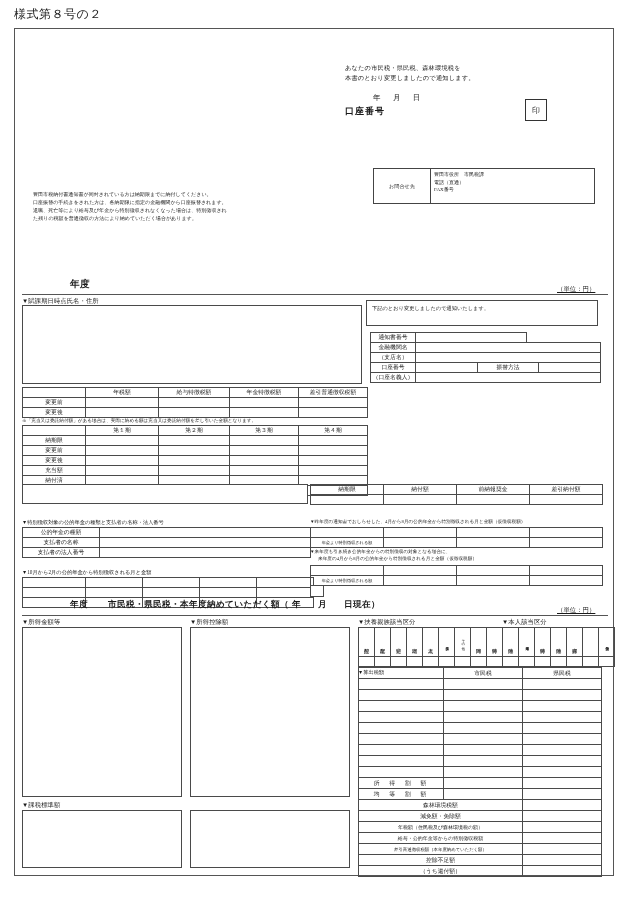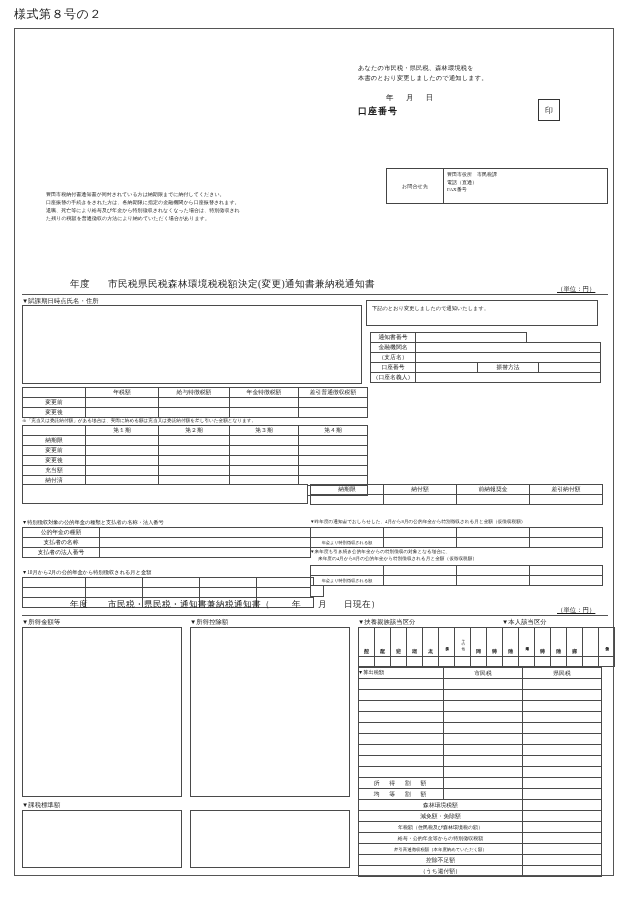--- a/index.html
+++ b/index.html
@@ -11,21 +11,21 @@
   }
   .page{position:relative;width:630px;height:903px;}
   .form-no{position:absolute;left:14px;top:6px;font-size:12px;letter-spacing:.5px;}
   .outer{
     position:absolute;left:14px;top:28px;width:600px;height:848px;
     border:1px solid #555;box-sizing:border-box;
   }
   .inner{position:absolute;left:7px;top:6px;width:586px;height:836px;}
 
   
-  .hdr{position:absolute;left:16px;top:0;width:586px;height:200px;}
+  .hdr{position:absolute;left:3px;top:0;width:586px;height:200px;}
   .hdr-note{position:absolute;left:320px;top:28px;font-size:6.2px;line-height:1.65;letter-spacing:.2px;}
   .hdr-date{position:absolute;left:348px;top:58px;font-size:7.5px;letter-spacing:.5px;}
   .hdr-date span{display:inline-block;}
   .hdr-mayor{position:absolute;left:320px;top:70px;font-size:9px;font-weight:bold;letter-spacing:1px;}
   .seal{
     position:absolute;left:500px;top:64px;width:20px;height:20px;
     border:1px solid #333;display:flex;align-items:center;justify-content:center;
     font-size:8px;color:#333;
   }
   .contact{
@@ -38,21 +38,21 @@
   }
   .contact-body{flex:1;padding:2px 3px;font-size:5px;line-height:1.5;}
   .notice{
     position:absolute;left:8px;top:156px;width:310px;
     font-size:5px;line-height:1.62;letter-spacing:.05px;
   }
   .notice div{white-space:nowrap;}
 
   
   .sec-title{
-    position:absolute;font-size:9.6px;letter-spacing:.4px;font-weight:normal;
+    position:absolute;font-size:9.6px;letter-spacing:.4px;font-weight:bold;
   }
   .unit{position:absolute;font-size:6.4px;text-decoration:underline;}
   .lbl{position:absolute;font-size:6.3px;letter-spacing:.1px;white-space:nowrap;}
   .rule{position:absolute;height:1px;background:#555;}
 
   
   table.g{border-collapse:collapse;position:absolute;table-layout:fixed;}
   table.g td{
     border:1px solid #4a4a4a;font-size:5.6px;text-align:center;
     padding:0;height:9px;line-height:9px;overflow:hidden;white-space:nowrap;
@@ -106,21 +106,20 @@
 
         <div class="notice">
           <div>豊田市税納付書通知書が同封されている方は納期限までに納付してください。</div>
           <div>口座振替の手続きをされた方は、各納期限に指定の金融機関から口座振替されます。</div>
           <div>退職、死亡等により給与及び年金から特別徴収されなくなった場合は、特別徴収され</div>
           <div>た残りの税額を普通徴収の方法により納めていただく場合があります。</div>
         </div>
       </div>
 
       <div class="sec-title" style="left:48px;top:243px;">年度</div>
-      <div class="sec-title" style="left:86px;top:243px;">市民税県民税森林環境税税額決定(変更)通知書兼納税通知書</div>
       <div class="unit" style="left:535px;top:250px;">（単位：円）</div>
       <div class="rule" style="left:0px;top:259px;width:586px;"></div>
 
       <div class="lbl" style="left:0px;top:262px;">▼賦課期日時点氏名・住所</div>
 
       <div class="boxed" style="left:344px;top:265px;width:232px;height:26px;"></div>
       <div class="boxnote" style="left:350px;top:270px;">下記のとおり変更しましたので通知いたします。</div>
 
       <table class="g" style="left:348px;top:297px;width:228px;">
         <tbody>
@@ -336,21 +335,21 @@
           <td class="h" style="font-size:4.2px;">年金より特別徴収される額</td>
           <td></td>
           <td></td>
           <td></td>
         </tr>
       </tbody>
         </table>
       <div class="emptybox" style="left:288px;top:550px;width:14px;height:12px;"></div>
 
       <div class="sec-title" style="left:48px;top:564px;font-size:8.6px;">年度</div>
-      <div class="sec-title" style="left:86px;top:564px;font-size:8.6px;">市民税・県民税・通知書兼納税通知書（</div>
+      <div class="sec-title" style="left:86px;top:564px;font-size:8.6px;">市民税・県民税・本年度納めていただく額（</div>
       <div class="sec-title" style="left:270px;top:564px;font-size:8.6px;">年</div>
       <div class="sec-title" style="left:296px;top:564px;font-size:8.6px;">月</div>
       <div class="sec-title" style="left:322px;top:564px;font-size:8.6px;">日現在）</div>
       <div class="unit" style="left:535px;top:571px;">（単位：円）</div>
       <div class="rule" style="left:0px;top:580px;width:586px;"></div>
 
       <div class="lbl" style="left:0px;top:583px;">▼所得金額等</div>
       <div class="lbl" style="left:168px;top:583px;">▼所得控除額</div>
       <div class="lbl" style="left:336px;top:583px;">▼扶養親族該当区分</div>
       <div class="lbl" style="left:480px;top:583px;">▼本人該当区分</div>

